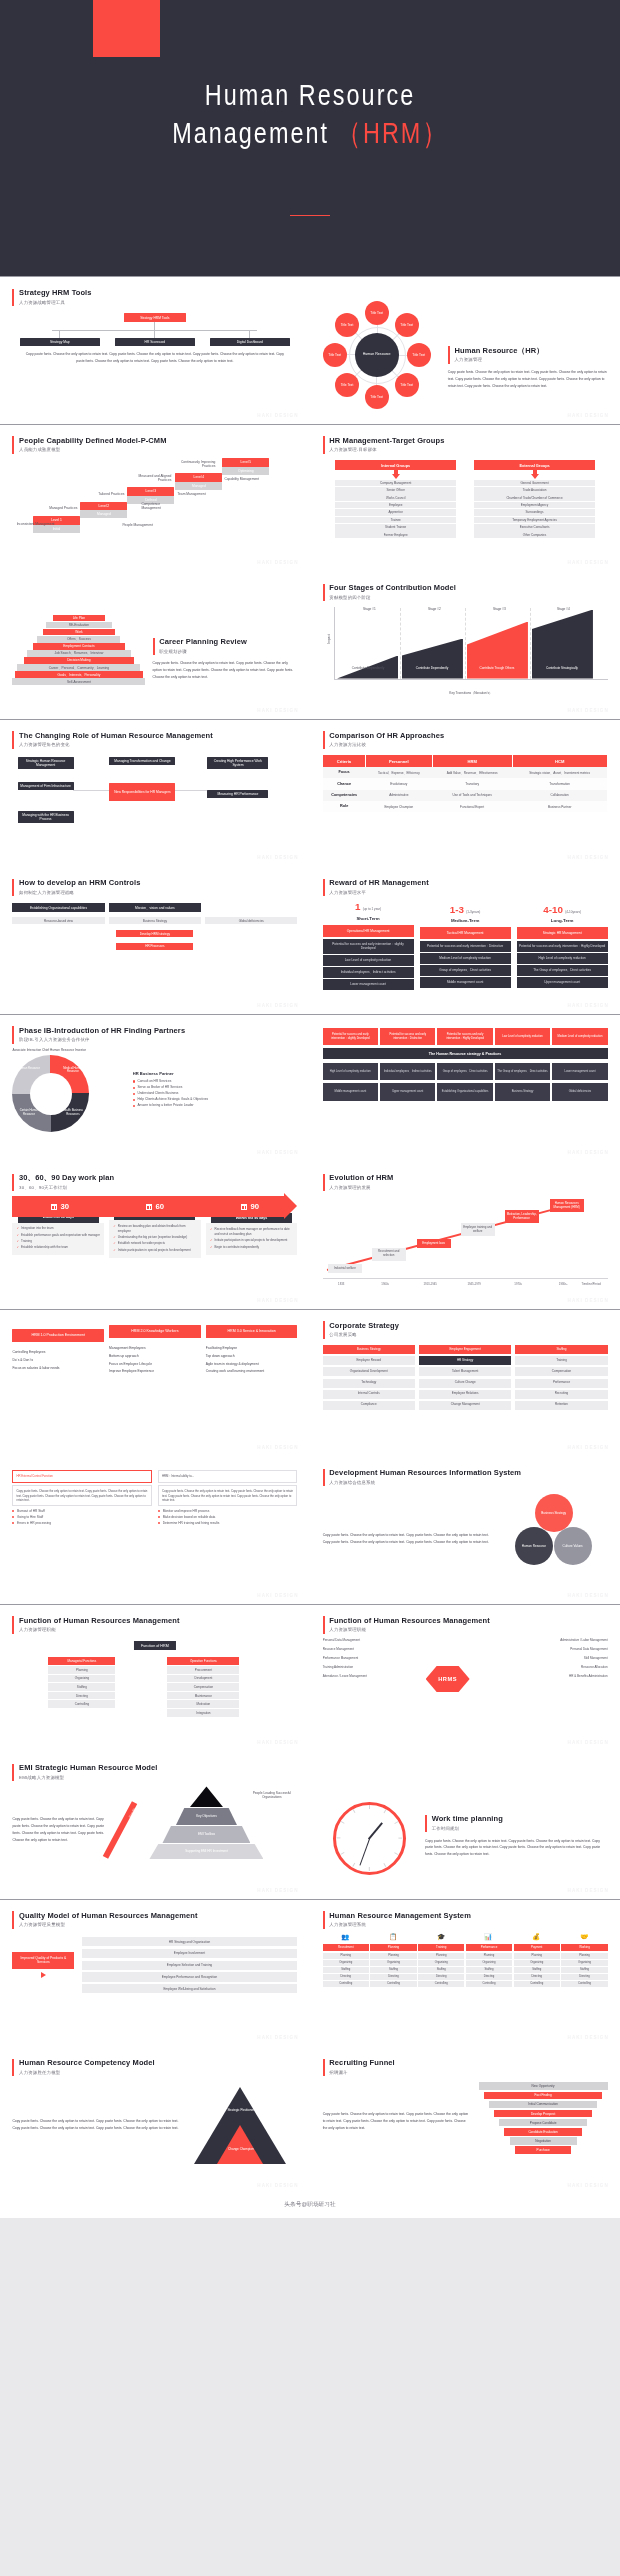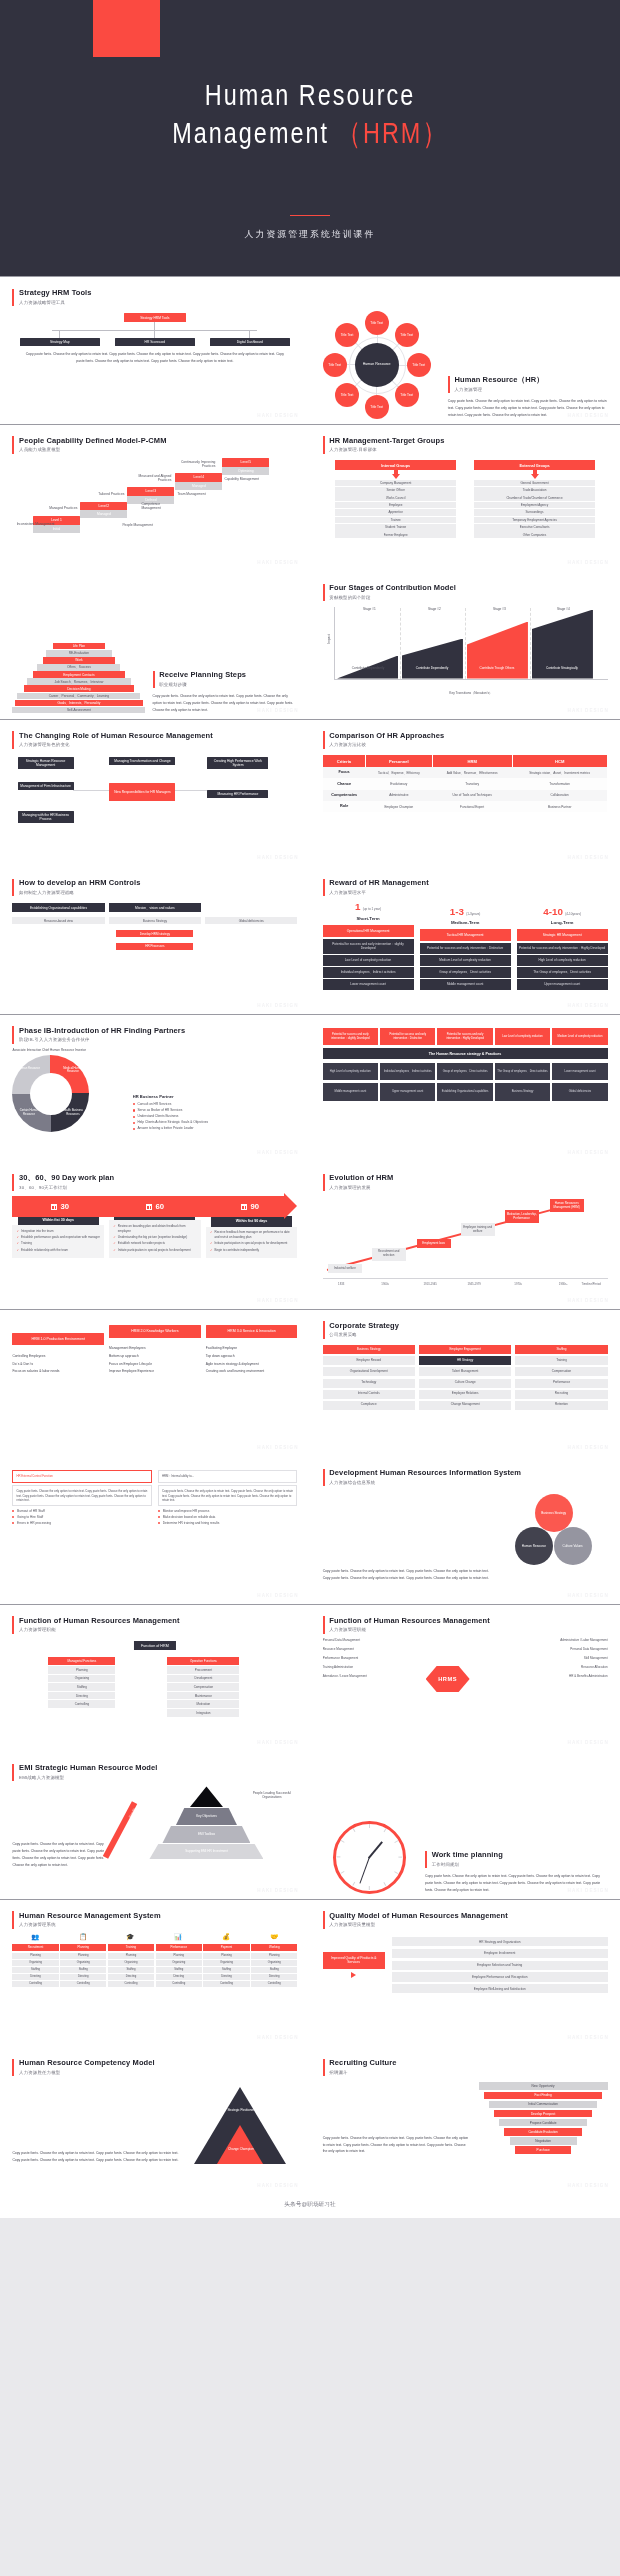--- a/index.html
+++ b/index.html
@@ -60,21 +60,21 @@
     font-size:4.6px; letter-spacing:1px; color:#f2f2f4; font-weight:bold;
   }
 
   
   .shead { display:flex; gap:4.6px; align-items:flex-start; }
   .sbar { width:2.1px; min-height:17.5px; background:#fb4a41; flex:none; margin-top:0.5px; }
   .stitle { font-size:7.5px; font-weight:bold; color:#22222c; letter-spacing:0.1px; line-height:1.25;}
   .ssub { font-size:4.4px; color:#6d6d78; margin-top:2.1px; letter-spacing:0.2px;}
   .sbody { font-size:3.4px; color:#4a4a55; line-height:2.0; margin-top:5.2px;}
 
-  .flexrow { display:flex; gap:7.2px; align-items:flex-end; }
+  .flexrow { display:flex; gap:7.2px; align-items:center; }
   .col { flex:1; min-width:0; }
 
   
   .bx { font-size:3.3px; text-align:center; padding:2.1px 1.5px; border-radius:0.5px; line-height:1.25;}
   .bx-red { background:#fb4a41; color:#fff; }
   .bx-dark{ background:#32323f; color:#fff; }
   .bx-lgray{background:#d3d3d6; color:#fff; }
 
   
   .org { margin-top:7.2px; position:relative; height:77px;}
@@ -261,21 +261,20 @@
   <div class="hero">
     <div class="hero-block"></div>
     <div class="hero-title">
       <div><span>Human Resource</span></div>
       <div>
         <span>Management</span>
         <span class="hrm">（HRM）</span>
       </div>
     </div>
     <div class="hero-rule"></div>
-    <div class="hero-sub">人力资源管理系统培训课件</div>
   </div>
 
   <div class="grid">
 
     <div class="slide">
       <div class="shead">
         <div class="sbar"></div>
         <div>
           <div class="stitle">Strategy HRM Tools</div>
           <div class="ssub">人力资源战略管理工具</div>
@@ -434,21 +433,21 @@
           <div class="cp-row cp-g" style="width:104px;">Job Search、Resumes、Interview</div>
           <div class="cp-row cp-r" style="width:110px;">Decision Making</div>
           <div class="cp-row cp-g" style="width:123px;">Career、Personal、Community、Learning</div>
           <div class="cp-row cp-r" style="width:128px;">Goals、Interests、Personality</div>
           <div class="cp-row cp-g" style="width:133px;">Self-Assessment</div>
         </div>
         <div class="col" style="padding-top:20.6px;">
           <div class="shead">
             <div class="sbar"></div>
             <div>
-              <div class="stitle">Receive Planning Steps</div>
+              <div class="stitle">Career Planning Review</div>
               <div class="ssub">职业规划步骤</div>
             </div>
           </div>
           <div class="sbody">Copy paste fonts. Choose the only option to retain text. Copy paste fonts. Choose the only option to retain text. Copy paste fonts. Choose the only option to retain text. Copy paste fonts. Choose the only option to retain text.</div>
         </div>
       </div>
       <div class="wm">HAKI DESIGN</div>
     </div>
 
     <div class="slide">
@@ -1090,20 +1089,44 @@
           <div class="sbody">Copy paste fonts. Choose the only option to retain text. Copy paste fonts. Choose the only option to retain text. Copy paste fonts. Choose the only option to retain text. Copy paste fonts. Choose the only option to retain text. Copy paste fonts. Choose the only option to retain text.</div>
         </div>
       </div>
       <div class="wm">HAKI DESIGN</div>
     </div>
 
     <div class="slide">
       <div class="shead">
         <div class="sbar"></div>
         <div>
+          <div class="stitle">Quality Model of Human Resources Management</div>
+          <div class="ssub">人力资源管理质量模型</div>
+        </div>
+      </div>
+      <div class="flexrow" style="margin-top:8.2px;gap:7.2px;align-items:center;">
+        <div class="qm-left">
+          <div class="qm-badge">Improved Quality of Products &amp; Services</div>
+          <div class="qm-arrow"></div>
+        </div>
+        <div class="qm-flow">
+          <div class="qm-row">HR Strategy and Organization</div>
+          <div class="qm-row">Employee Involvement</div>
+          <div class="qm-row">Employee Selection and Training</div>
+          <div class="qm-row">Employee Performance and Recognition</div>
+          <div class="qm-row">Employee Well-being and Satisfaction</div>
+        </div>
+      </div>
+      <div class="wm">HAKI DESIGN</div>
+    </div>
+
+    <div class="slide">
+      <div class="shead">
+        <div class="sbar"></div>
+        <div>
           <div class="stitle">Human Resource Management System</div>
           <div class="ssub">人力资源管理系统</div>
         </div>
       </div>
       <div class="sysgrid">
         <div class="sys-ico">👥</div>
         <div class="sys-ico">📋</div>
         <div class="sys-ico">🎓</div>
         <div class="sys-ico">📊</div>
         <div class="sys-ico">💰</div>
@@ -1161,44 +1184,20 @@
           <div class="sys-cell">Controlling</div>
         </div>
       </div>
       <div class="wm">HAKI DESIGN</div>
     </div>
 
     <div class="slide">
       <div class="shead">
         <div class="sbar"></div>
         <div>
-          <div class="stitle">Quality Model of Human Resources Management</div>
-          <div class="ssub">人力资源管理质量模型</div>
-        </div>
-      </div>
-      <div class="flexrow" style="margin-top:8.2px;gap:7.2px;align-items:center;">
-        <div class="qm-left">
-          <div class="qm-badge">Improved Quality of Products &amp; Services</div>
-          <div class="qm-arrow"></div>
-        </div>
-        <div class="qm-flow">
-          <div class="qm-row">HR Strategy and Organization</div>
-          <div class="qm-row">Employee Involvement</div>
-          <div class="qm-row">Employee Selection and Training</div>
-          <div class="qm-row">Employee Performance and Recognition</div>
-          <div class="qm-row">Employee Well-being and Satisfaction</div>
-        </div>
-      </div>
-      <div class="wm">HAKI DESIGN</div>
-    </div>
-
-    <div class="slide">
-      <div class="shead">
-        <div class="sbar"></div>
-        <div>
           <div class="stitle">Human Resource Competency Model</div>
           <div class="ssub">人力资源胜任力模型</div>
         </div>
       </div>
       <div class="flexrow" style="margin-top:5.2px;gap:8.2px;">
         <div class="col">
           <div class="sbody">Copy paste fonts. Choose the only option to retain text. Copy paste fonts. Choose the only option to retain text. Copy paste fonts. Choose the only option to retain text. Copy paste fonts. Choose the only option to retain text.</div>
         </div>
         <div style="width:103px;flex:none;">
           <div class="tri-wrap">
@@ -1209,21 +1208,21 @@
           </div>
         </div>
       </div>
       <div class="wm">HAKI DESIGN</div>
     </div>
 
     <div class="slide">
       <div class="shead">
         <div class="sbar"></div>
         <div>
-          <div class="stitle">Recruiting Culture</div>
+          <div class="stitle">Recruiting Funnel</div>
           <div class="ssub">招聘漏斗</div>
         </div>
       </div>
       <div class="flexrow" style="margin-top:6.2px;gap:8.2px;">
         <div class="col">
           <div class="sbody">Copy paste fonts. Choose the only option to retain text. Copy paste fonts. Choose the only option to retain text. Copy paste fonts. Choose the only option to retain text. Copy paste fonts. Choose the only option to retain text.</div>
         </div>
         <div style="width:129px;flex:none;">
           <div class="fn-bar fn-gray" style="width:100%;">New Opportunity</div>
           <div class="fn-bar fn-redb" style="width:92%;">Fact Finding</div>

